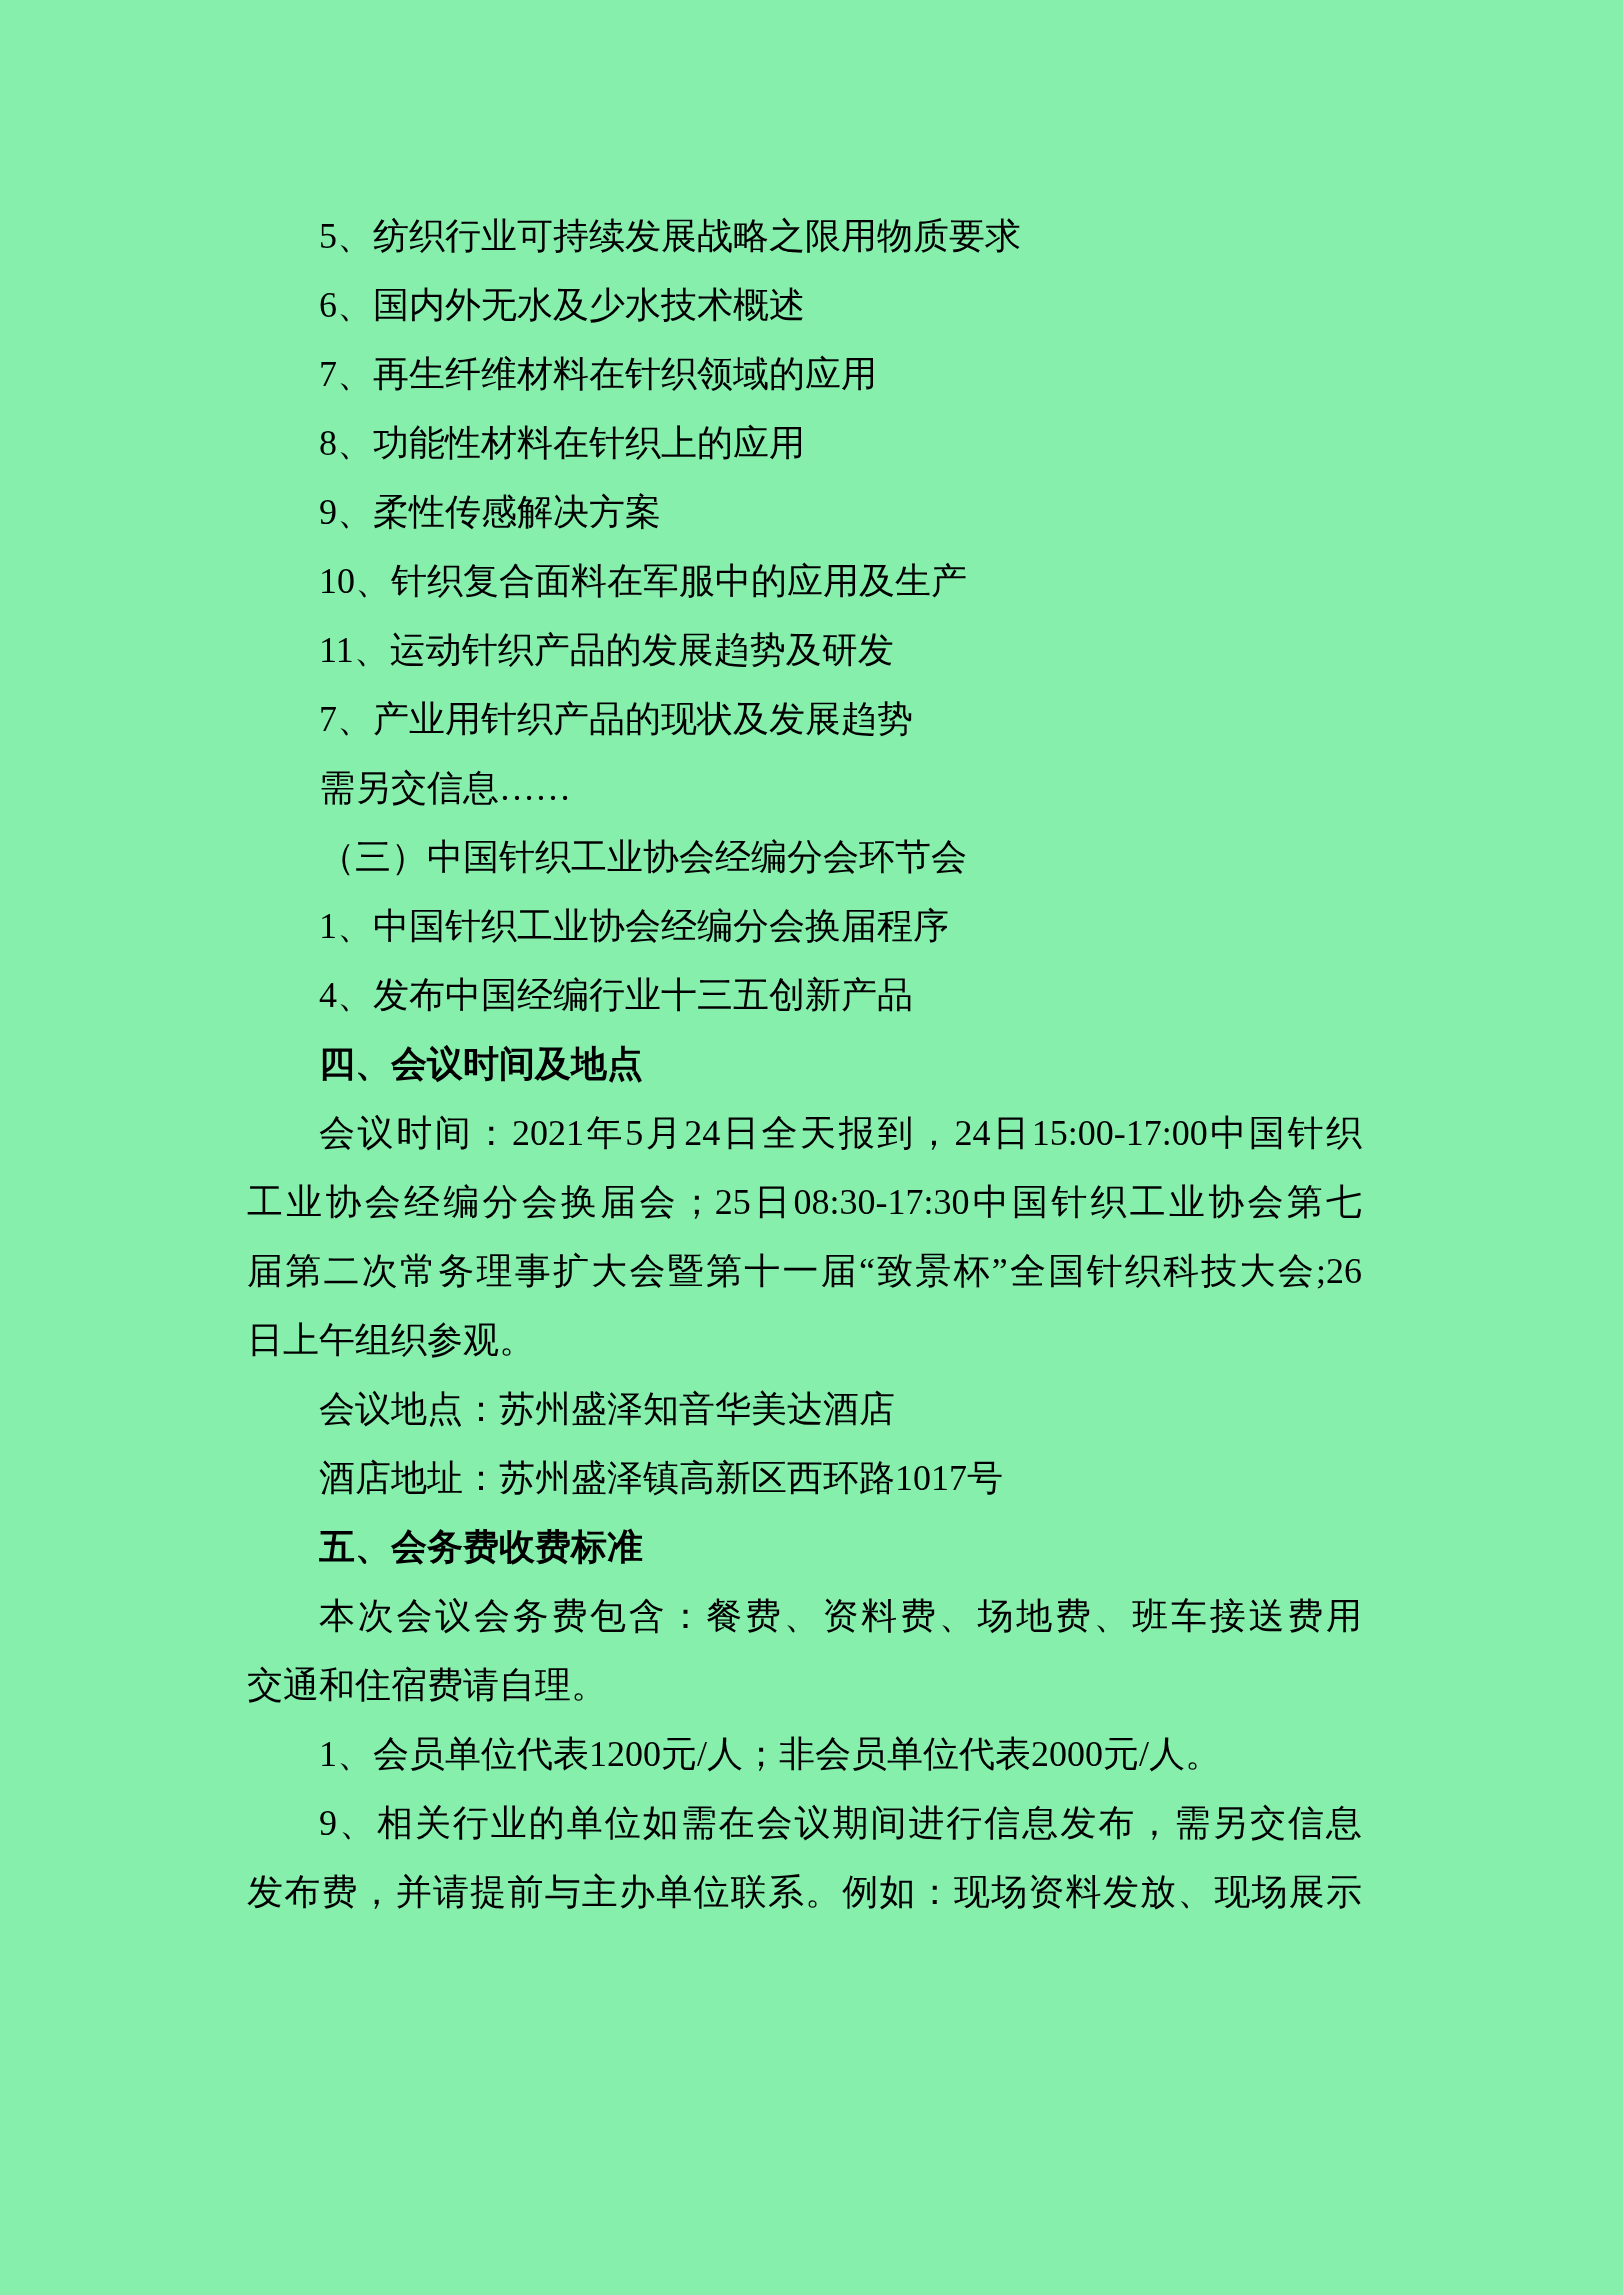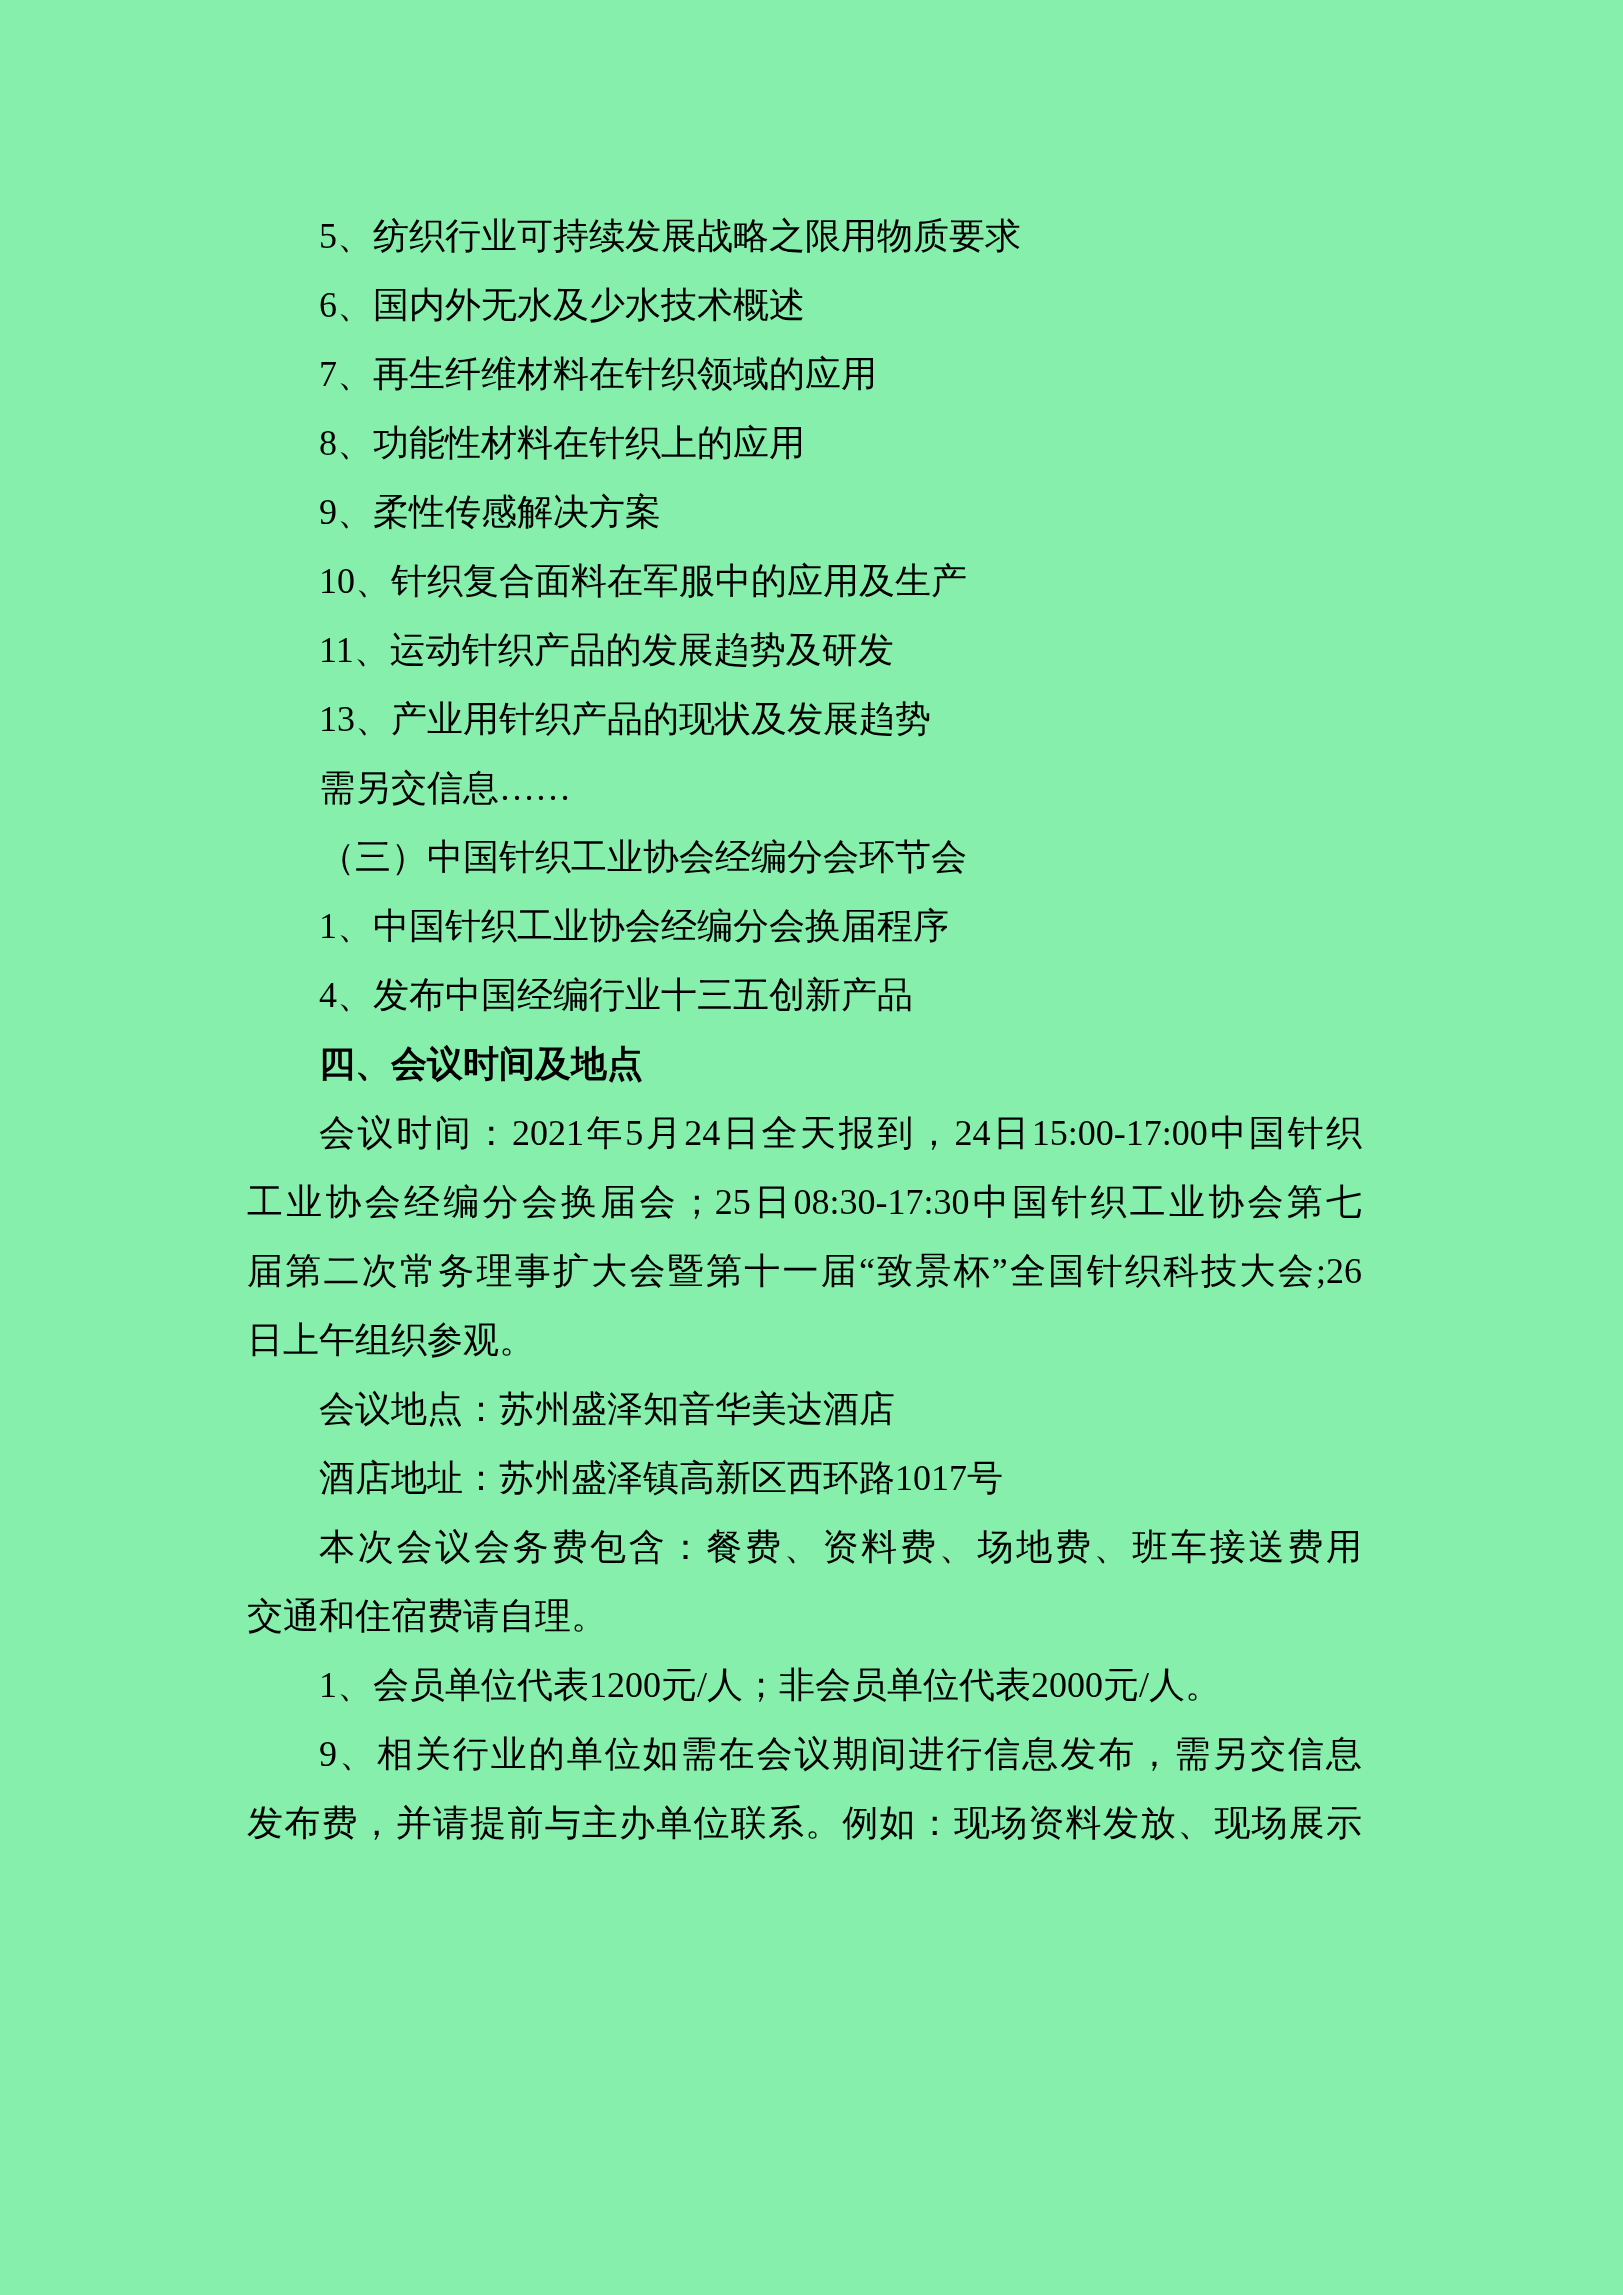--- a/index.html
+++ b/index.html
@@ -51,36 +51,37 @@
 <div class="page">
   <div class="content">
 
     <div class="line indent">5、纺织行业可持续发展战略之限用物质要求</div>
     <div class="line indent">6、国内外无水及少水技术概述</div>
     <div class="line indent">7、再生纤维材料在针织领域的应用</div>
     <div class="line indent">8、功能性材料在针织上的应用</div>
     <div class="line indent">9、柔性传感解决方案</div>
     <div class="line indent">10、针织复合面料在军服中的应用及生产</div>
     <div class="line indent">11、运动针织产品的发展趋势及研发</div>
-    <div class="line indent">13、产业用针织产品的现状及发展趋势</div>
+    <div class="line indent">7、产业用针织产品的现状及发展趋势</div>
 
     <div class="line indent">需另交信息……</div>
 
     <div class="line indent">（三）中国针织工业协会经编分会环节会</div>
     <div class="line indent">1、中国针织工业协会经编分会换届程序</div>
     <div class="line indent">4、发布中国经编行业十三五创新产品</div>
 
     <div class="line indent bold">四、会议时间及地点</div>
     <div class="line indent fill">会议时间：2021年5月24日全天报到，24日15:00-17:00中国针织</div>
     <div class="line fill">工业协会经编分会换届会；25日08:30-17:30中国针织工业协会第七</div>
     <div class="line fill">届第二次常务理事扩大会暨第十一届“致景杯”全国针织科技大会;26</div>
     <div class="line">日上午组织参观。</div>
     <div class="line indent">会议地点：苏州盛泽知音华美达酒店</div>
     <div class="line indent">酒店地址：苏州盛泽镇高新区西环路1017号</div>
 
+    <div class="line indent bold">五、会务费收费标准</div>
     <div class="line indent fill">本次会议会务费包含：餐费、资料费、场地费、班车接送费用等。</div>
     <div class="line">交通和住宿费请自理。</div>
     <div class="line indent">1、会员单位代表1200元/人；非会员单位代表2000元/人。</div>
     <div class="line indent fill">9、相关行业的单位如需在会议期间进行信息发布，需另交信息</div>
     <div class="line fill">发布费，并请提前与主办单位联系。例如：现场资料发放、现场展示</div>
 
   </div>
 </div>
 
 

